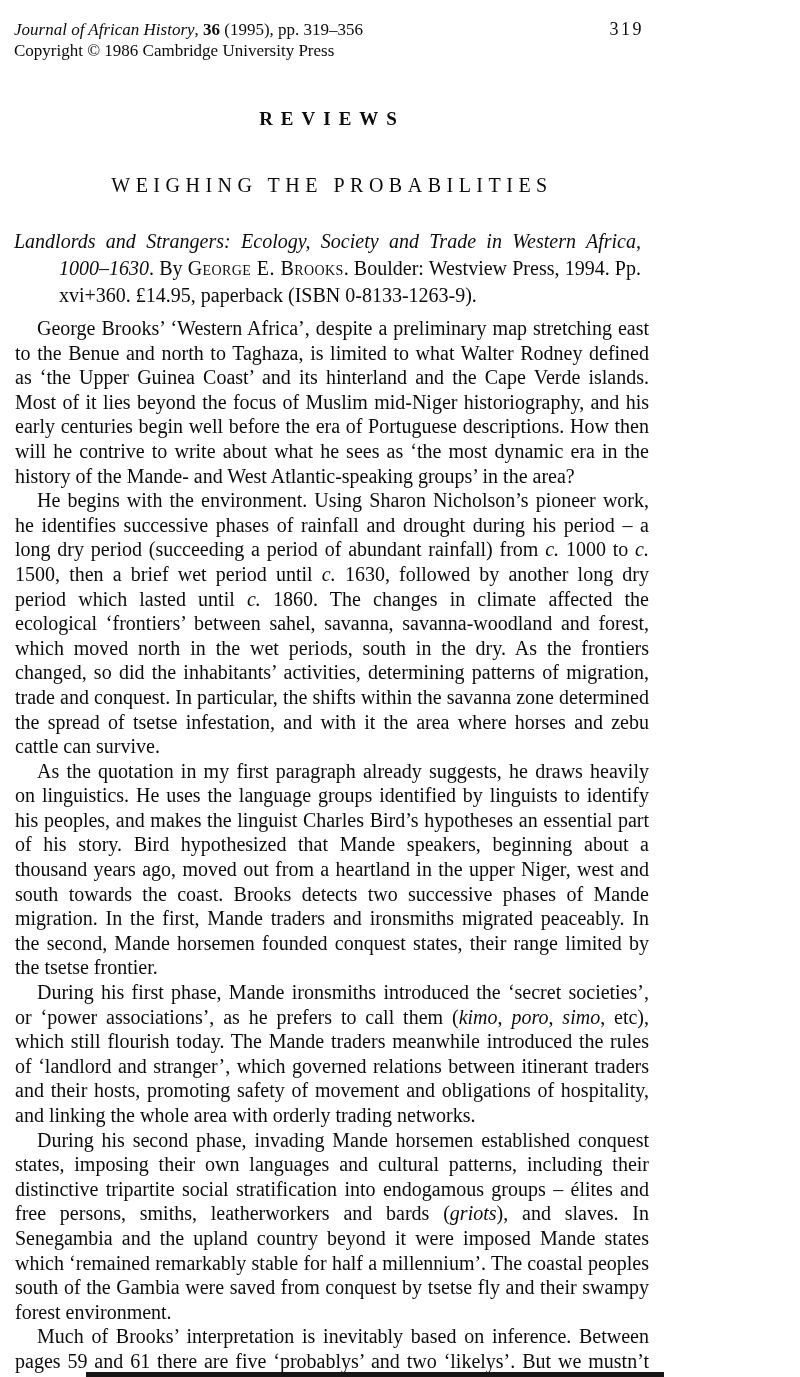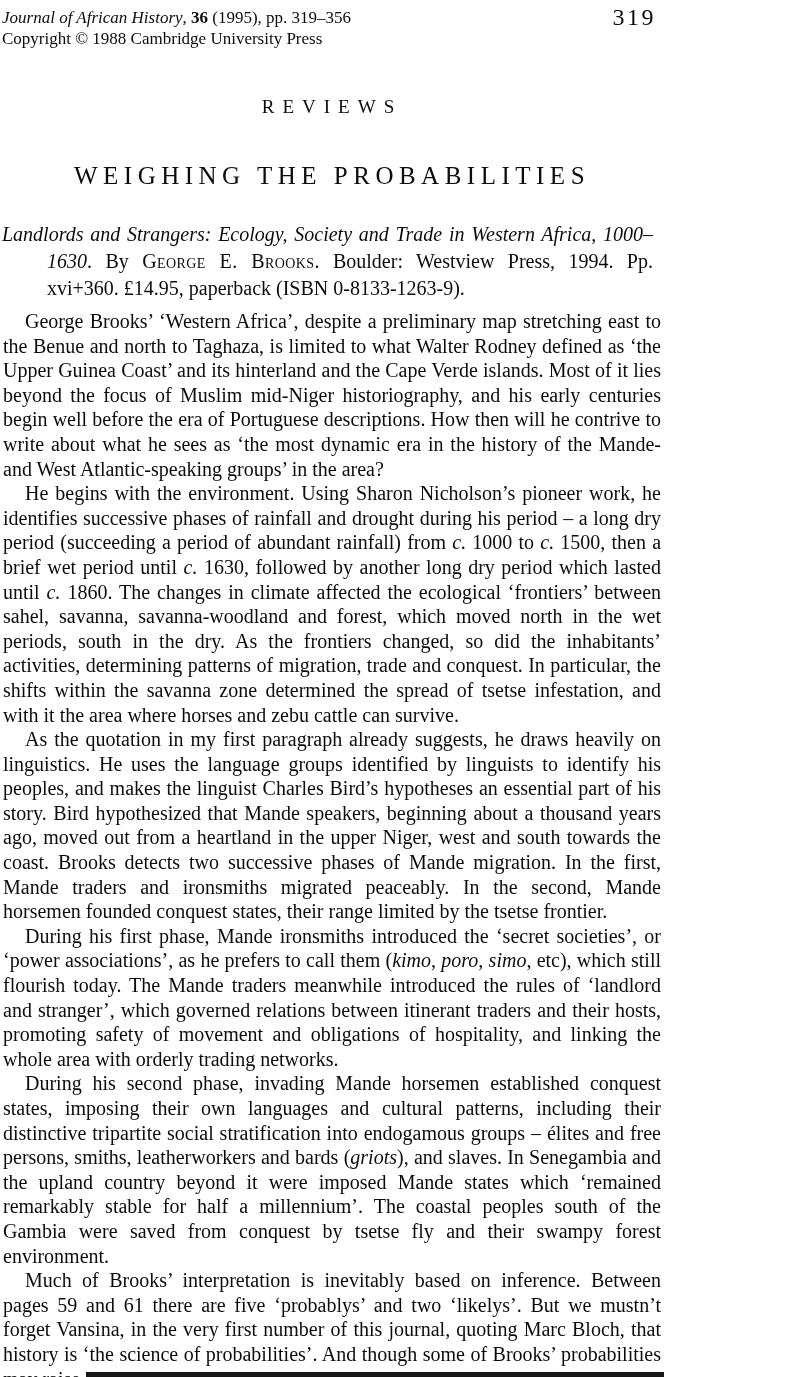--- a/index.html
+++ b/index.html
@@ -12,51 +12,51 @@
     width:800px;height:1377px;
     background:var(--paper);
     color:var(--ink);
     font-family:"Liberation Serif", serif;
     position:relative;
     overflow:hidden;
   }
   .page{
     position:relative;
     width:664px;height:1377px;
-    padding:0;
+    padding:12px;
     box-sizing:border-box;
   }
   
   .hdr{
     display:flex;
     justify-content:space-between;
     align-items:flex-start;
     padding:7px 4px 0 2px;
     font-size:17px;
     line-height:21px;
   }
   .hdr-left{max-width:620px;}
   .pgnum{
-    font-size:24px;
+    font-size:18px;
     letter-spacing:2.5px;
     padding-right:4px;
   }
   
   h1.section{
     margin:47px 0 0 0;
     text-align:center;
-    font-weight:400;
+    font-weight:700;
     font-size:19px;
     letter-spacing:8px;
   }
   h2.review{
     margin:44px 0 0 0;
     text-align:center;
     font-weight:400;
-    font-size:25px;
+    font-size:20px;
     letter-spacing:5.5px;
   }
   
   .citation{
     margin:31px 8px 0 0;
     padding:0 3px 0 47px;
     text-indent:-45px;
     font-size:20px;
     line-height:27px;
     text-align:justify;
@@ -86,21 +86,21 @@
   }
 </style>
 </head>
 <body>
 
 <div class="page">
 
   <div class="hdr">
     <div class="hdr-left">
       <div><span class="s-i">Journal of African History</span><span>, </span><span class="s-b">36</span><span> (1995), pp. 319–356</span></div>
-      <div>Copyright © 1988 Cambridge University Press</div>
+      <div>Copyright © 1986 Cambridge University Press</div>
     </div>
     <div class="pgnum">319</div>
   </div>
 
   <h1 class="section">REVIEWS</h1>
 
   <h2 class="review">WEIGHING THE PROBABILITIES</h2>
 
   <div class="citation"><span class="s-i">Landlords and Strangers: Ecology, Society and Trade in Western Africa, 1000–1630</span><span>. By </span><span class="s-sc">George E. Brooks</span><span>. Boulder: Westview Press, 1994. Pp. xvi+360. £14.95, paperback (ISBN 0-8133-1263-9).</span></div>
 

